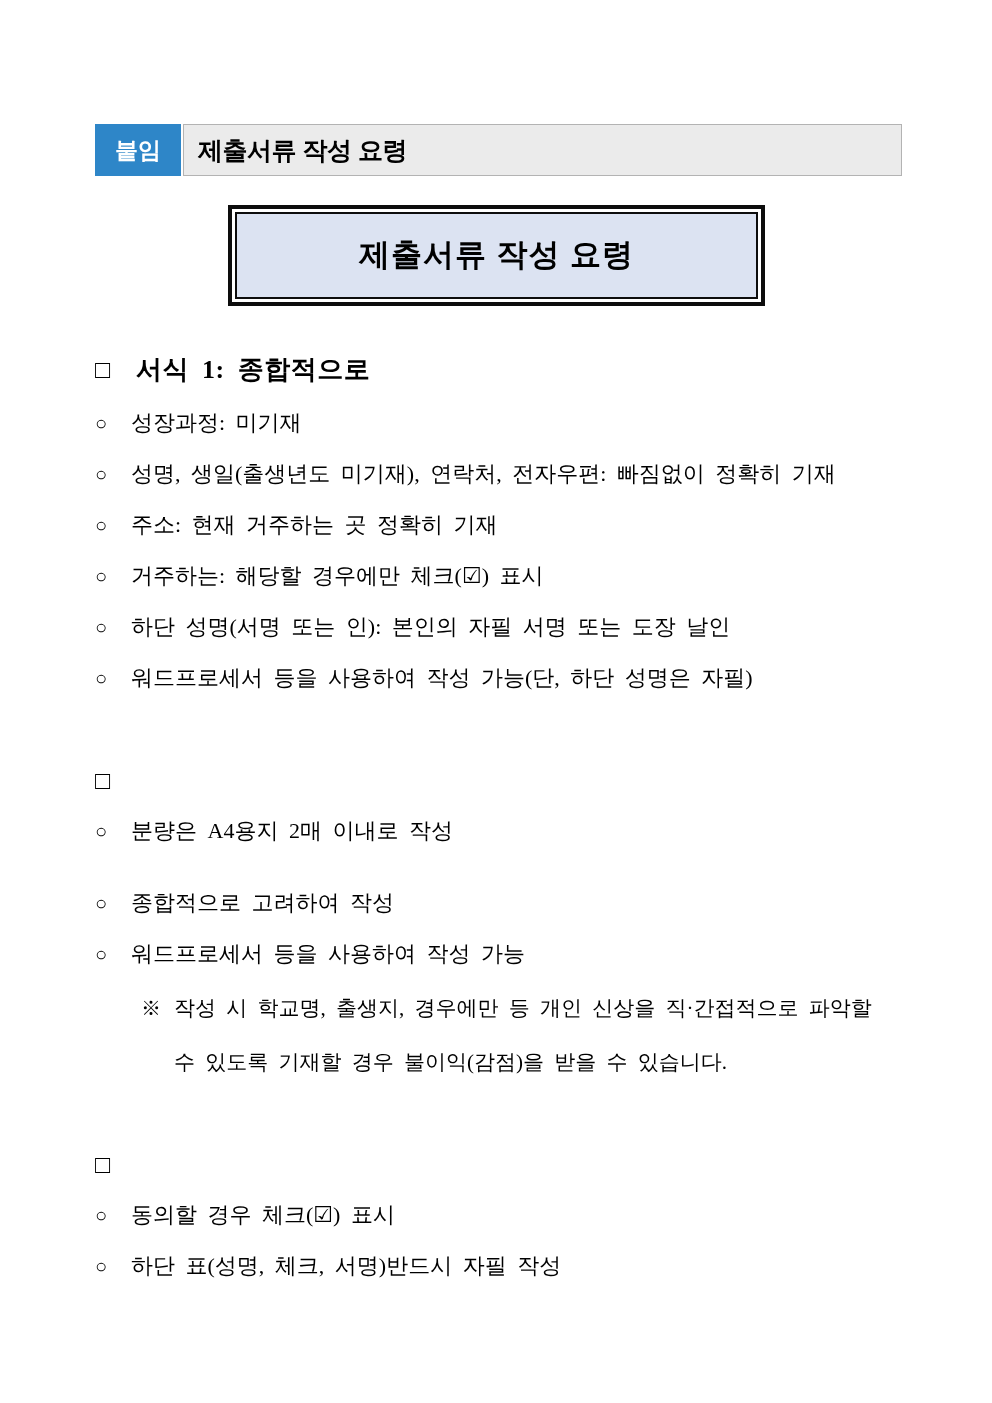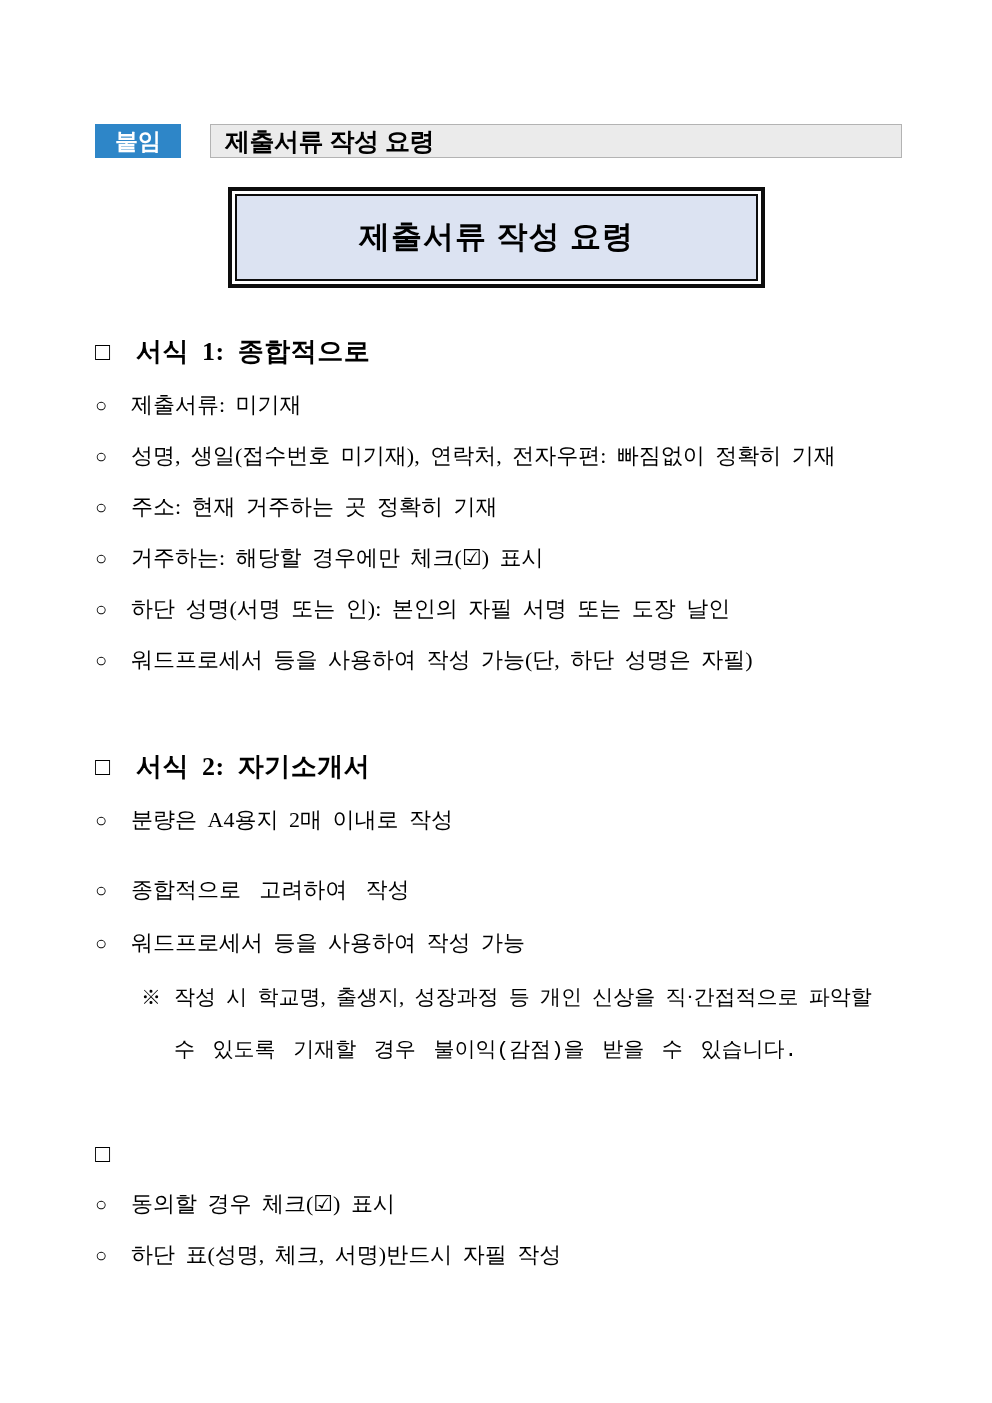--- a/index.html
+++ b/index.html
@@ -13,22 +13,22 @@
   }
   .page {
     width: 992px; height: 1403px;
     padding: 124px 90px 0 95px;
   }
 
   
   .header-row {
     display: flex;
     align-items: stretch;
-    gap: 29px;
-    height: 34px;
+    gap: 2px;
+    height: 52px;
   }
   .badge {
     width: 86px;
     background: #2E86C8;
     color: #ffffff;
     font-family: "Liberation Sans", "DejaVu Sans", sans-serif;
     font-weight: bold;
     font-size: 23px;
     display: flex; align-items: center; justify-content: center;
     flex: 0 0 auto;
@@ -90,21 +90,21 @@
     margin-top: 21px;
     line-height: 30px;
     word-spacing: 5px;
   }
   .cir {
     width: 36px;
     flex: 0 0 auto;
     font-size: 20px;
   }
   .itext { flex: 1; }
-  .itext .cont { margin-top: 21px; font-family: Liberation Mono, monospace; }
+  .itext .cont { margin-top: 21px; }
 
   .item.note {
     padding-left: 46px;
     font-size: 21px;
     margin-top: 24px;
   }
   .item.note .cir { width: 33px; font-size: 20px; }
   .item.note .itext .cont { margin-top: 24px; }
 </style>
 </head>
@@ -123,27 +123,27 @@
 
   <section>
     <div class="sec-heading">
       <span class="sq">□</span>
       <span>서식 1: 종합적으로</span>
     </div>
 
     <div class="item">
       <span class="cir">○</span>
       <div class="itext">
-          <div>제출서류: 미기재</div>
-        </div>
-    </div>
-    <div class="item">
-      <span class="cir">○</span>
-      <div class="itext">
-          <div>성명, 생일(접수번호 미기재), 연락처, 전자우편: 빠짐없이 정확히 기재</div>
+          <div>성장과정: 미기재</div>
+        </div>
+    </div>
+    <div class="item">
+      <span class="cir">○</span>
+      <div class="itext">
+          <div>성명, 생일(출생년도 미기재), 연락처, 전자우편: 빠짐없이 정확히 기재</div>
         </div>
     </div>
     <div class="item">
       <span class="cir">○</span>
       <div class="itext">
           <div>주소: 현재 거주하는 곳 정확히 기재</div>
         </div>
     </div>
     <div class="item">
       <span class="cir">○</span>
@@ -161,21 +161,20 @@
       <span class="cir">○</span>
       <div class="itext">
           <div>워드프로세서 등을 사용하여 작성 가능(단, 하단 성명은 자필)</div>
         </div>
     </div>
   </section>
 
   <section>
     <div class="sec-heading spaced">
       <span class="sq">□</span>
-      <span>서식 2: 자기소개서</span>
     </div>
 
     <div class="item">
       <span class="cir">○</span>
       <div class="itext">
           <div>분량은 A4용지 2매 이내로 작성</div>
         </div>
     </div>
     <div class="item">
       <span class="cir">○</span>
@@ -185,21 +184,21 @@
     </div>
     <div class="item">
       <span class="cir">○</span>
       <div class="itext">
           <div>워드프로세서 등을 사용하여 작성 가능</div>
         </div>
     </div>
     <div class="item note">
       <span class="cir">※</span>
       <div class="itext">
-        <div>작성 시 학교명, 출생지, 성장과정 등 개인 신상을 직·간접적으로 파악할</div>
+        <div>작성 시 학교명, 출생지, 경우에만 등 개인 신상을 직·간접적으로 파악할</div>
         <div class="cont">수 있도록 기재할 경우 불이익(감점)을 받을 수 있습니다.</div>
       </div>
     </div>
   </section>
 
   <section>
     <div class="sec-heading spaced">
       <span class="sq">□</span>
     </div>
 

